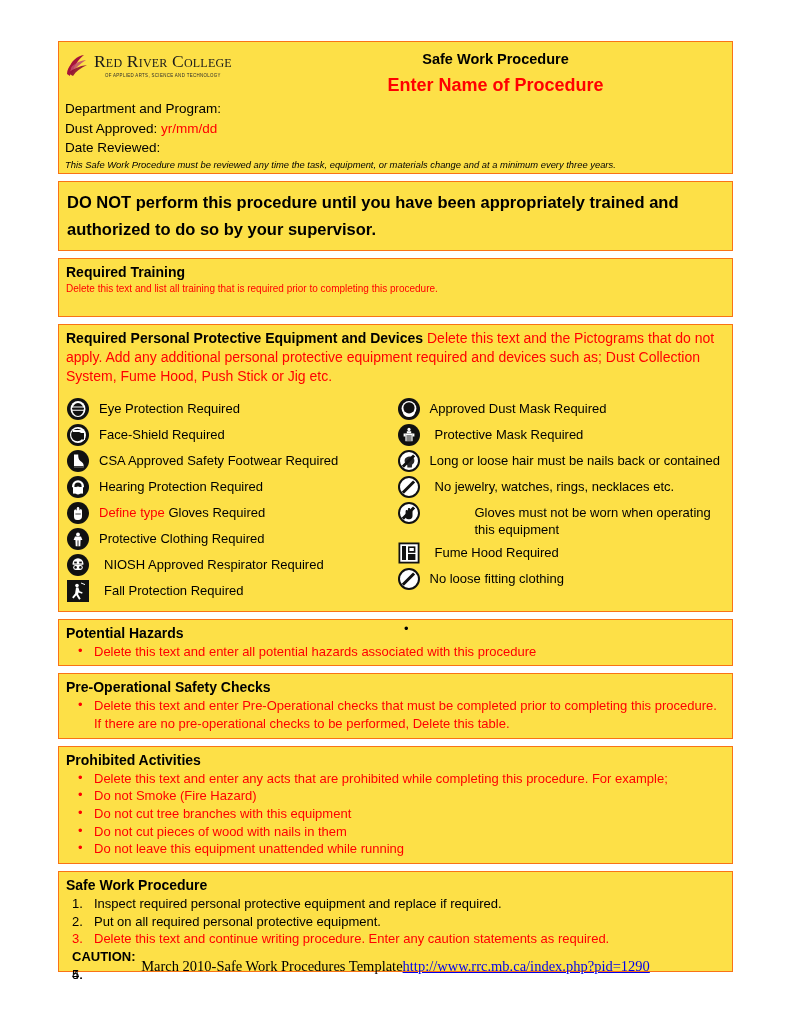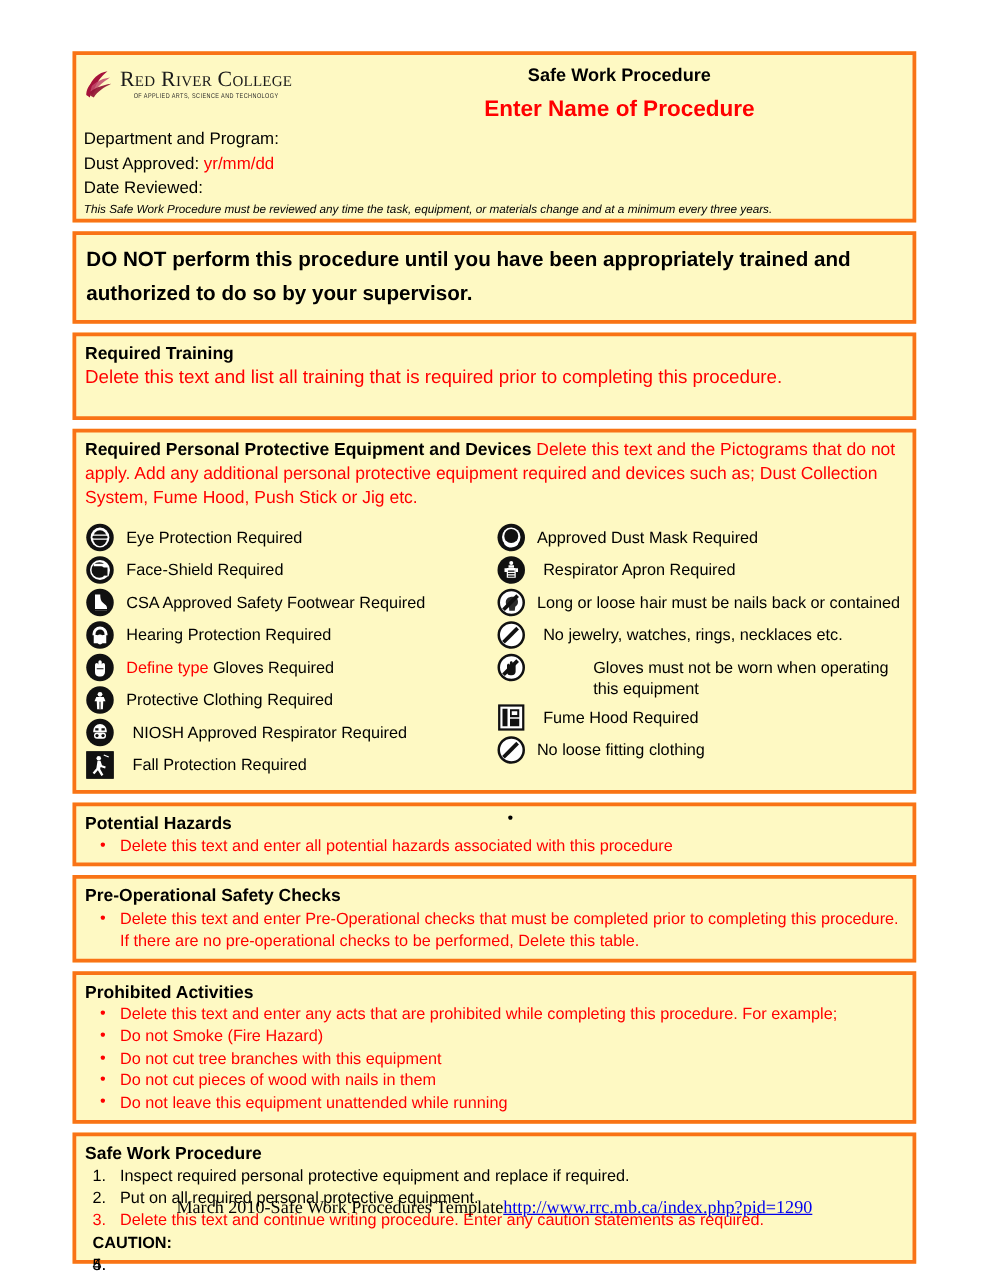--- a/index.html
+++ b/index.html
@@ -22,24 +22,24 @@
     height: 1024px;
     background: #fff;
   }
   .doc {
     position: absolute;
     left: 58px;
     top: 41px;
     width: 675px;
   }
   .tbl {
-    border: 3px solid #f97316;
+    border: 1px solid #f97316;
     box-sizing: border-box;
     width: 100%;
-    background: #fef9c3;
+    background: #fde047;
     margin-bottom: 7px;
   }
   .tbl.tight { margin-bottom: 6px; }
 
   
   .hdr {
     position: relative;
     padding: 6px 6px 2px 6px;
     min-height: 110px;
   }
@@ -134,21 +134,21 @@
     font-size: 14px;
     font-weight: bold;
     color: #000;
     line-height: 1.35;
   }
   .sec-h .normal {
     font-weight: normal;
     color: #FF0000;
   }
   .sec-body {
-    font-size: 15px;
+    font-size: 10px;
     color: #FF0000;
     line-height: 1.38;
   }
   .pad-b { padding-bottom: 20px; }
 
   
   ul.bl {
     list-style: none;
     margin: 0;
     padding: 0;
@@ -483,21 +483,21 @@
               <div class="ic-circle"></div>
               <svg class="ic-svg" viewBox="0 0 22 22">
                   <circle cx="11" cy="11" r="8.2" fill="#111"></circle>
                   <circle cx="11" cy="5.4" r="1.6" fill="#fff"></circle>
                   <path d="M8.8 7.2 h4.4 v2 h-4.4 z" fill="#fff"></path>
                   <path d="M7.4 9.4 h7.2 v7.8 h-7.2 z" fill="#fff"></path>
                   <path d="M8.4 11.4 h5.2 v1 h-5.2 z M8.4 13.4 h5.2 v1 h-5.2 z M8.4 15.4 h5.2 v1 h-5.2 z" fill="#111"></path>
                   <path d="M5.6 9.6 h2 v3 h-2 z M14.4 9.6 h2 v3 h-2 z" fill="#fff"></path>
                 </svg>
             </div>
-            <div class="ppe-label ind">Respirator Apron Required</div>
+            <div class="ppe-label ind">Protective Mask Required</div>
           </div>
 
           <div class="ppe-row">
             <div class="ico">
               <div class="ic-ban"></div>
               <svg class="ic-svg" viewBox="0 0 22 22">
                   <path d="M12.4 6.4 c2.6 0 4 1.8 4 4 c0 2 -.8 3 -2.2 4 l-.4 3.2 h-4.4 l-.2 -2.6 c-1.6 -1 -2.6 -2.4 -2.6 -4.2 c0 -2.6 2 -4.4 5.8 -4.4 z" fill="#111" opacity="0.9"></path>
                 </svg>
             </div>
             <div class="ppe-label">Long or loose hair must be nails back or contained</div>

